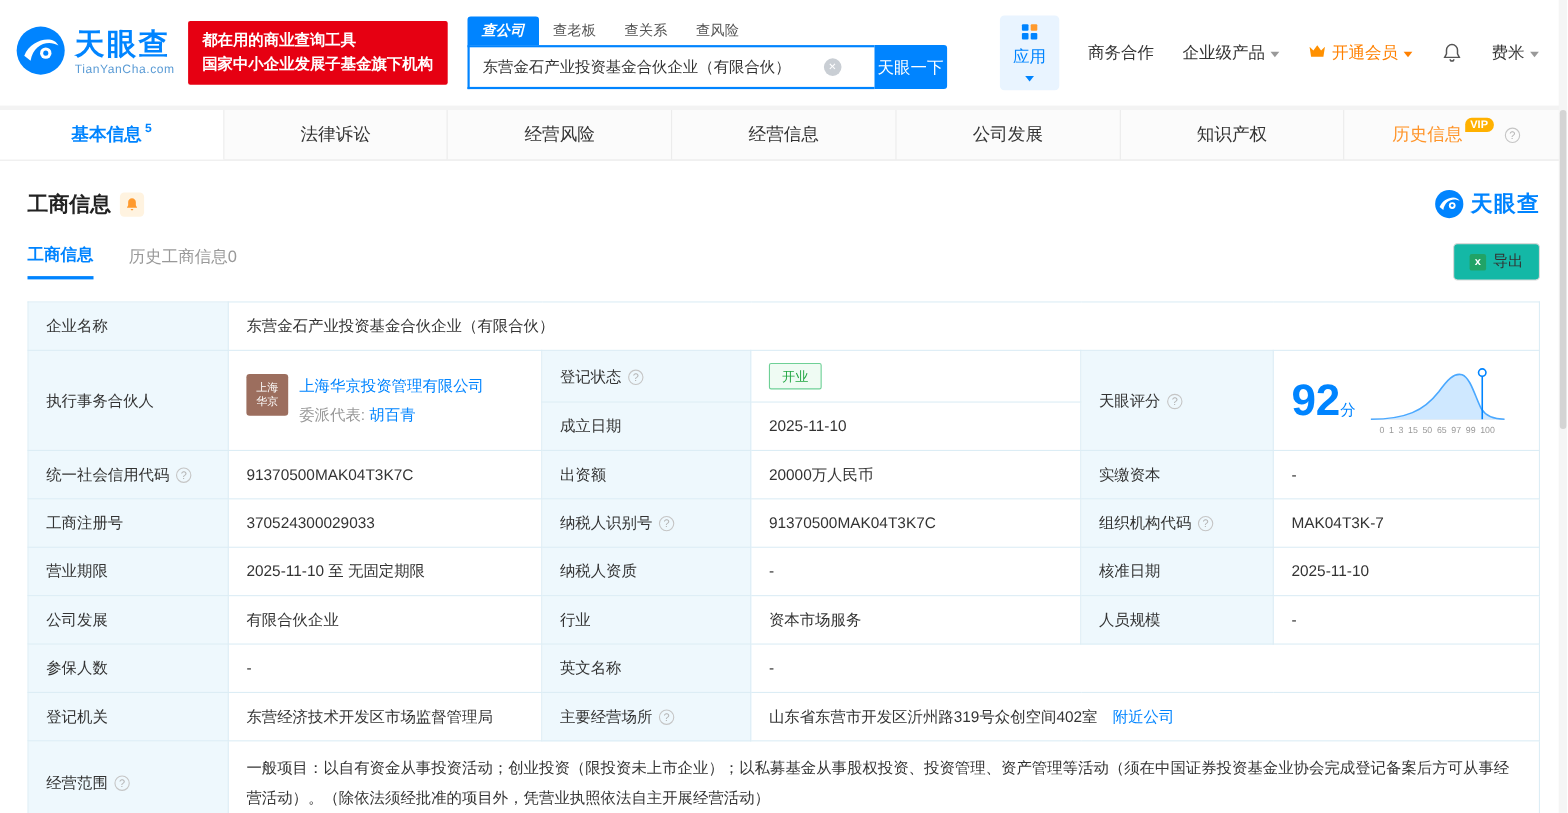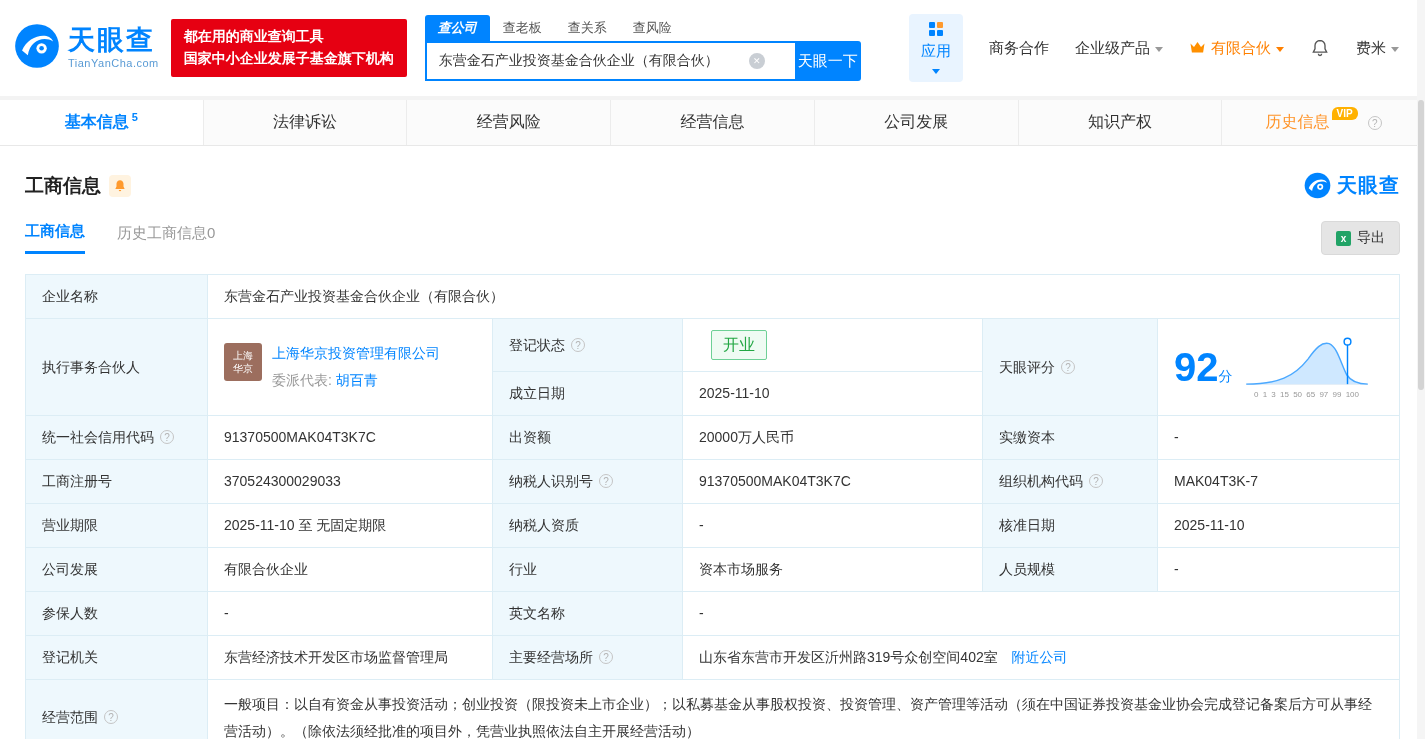--- a/index.html
+++ b/index.html
@@ -54,38 +54,38 @@
   main { padding:0 25px; }
   .section-head { display:flex; align-items:center; margin-top:26px; }
   .section-title { font-size:19px; font-weight:bold; color:#222; }
   .bell-badge { width:22px; height:22px; background:#fff3e0; border-radius:4px; display:flex; align-items:center; justify-content:center; margin-left:8px; }
   .watermark { margin-left:auto; display:flex; align-items:center; gap:6px; }
   .watermark .wm-text { font-size:20px; font-weight:bold; color:#0084ff; letter-spacing:1px; }
 
   .subtab-row { display:flex; align-items:center; margin-top:22px; border-bottom:1px solid transparent; }
   .subtab { font-size:15px; color:#999; margin-right:32px; padding-bottom:10px; cursor:pointer; }
   .subtab.active { color:#0084ff; font-weight:bold; border-bottom:3px solid #0084ff; }
-  .export-btn { margin-left:auto; display:flex; align-items:center; gap:6px; border:1px solid #d9d9d9; border-radius:4px; padding:7px 14px; font-size:14px; color:#333; cursor:pointer; background:#e5e5e5; }
+  .export-btn { margin-left:auto; display:flex; align-items:center; gap:6px; border:1px solid #d9d9d9; border-radius:4px; padding:7px 14px; font-size:14px; color:#333; cursor:pointer; background:#14b8a6; }
   .excel-ic { width:15px; height:15px; background:#21a366; border-radius:2px; color:#fff; font-size:10px; font-weight:bold; line-height:15px; text-align:center; }
   .excel-ic::before { content:"x"; }
 
   
   table.info { width:100%; border-collapse:collapse; table-layout:fixed; margin-top:18px; }
   table.info td { border:1px solid #dcedf5; font-size:14px; padding:11px 16px; line-height:1.5; vertical-align:middle; word-break:break-all; }
   td.lbl { background:#eef8fd; color:#333; }
   .help { display:inline-block; width:14px; height:14px; border:1px solid #c5c5c5; border-radius:50%; color:#b3b3b3; font-size:10px; line-height:13px; text-align:center; margin-left:6px; vertical-align:1px; cursor:pointer; }
   .help::before { content:"?"; }
   a.lnk { color:#0084ff; text-decoration:none; cursor:pointer; }
   .gray { color:#999; }
 
   .partner-cell { display:flex; align-items:flex-start; gap:10px; }
   .avatar { width:38px; height:38px; background:#9c6e5e; border-radius:3px; color:#fff; font-size:10px; display:flex; flex-direction:column; align-items:center; justify-content:center; line-height:1.3; flex:none; }
   .partner-info .delegate { margin-top:6px; font-size:14px; }
 
-  .status-badge { display:inline-block; border:1px solid #6ed096; background:#effbf3; color:#23a744; font-size:16px; padding:2px 11px; border-radius:2px;margin-left:12px; }
+  .status-badge { display:inline-block; border:1px solid #6ed096; background:#effbf3; color:#23a744; font-size:12px; padding:2px 11px; border-radius:2px; }
 
   .score-cell { display:flex; align-items:center; gap:10px; }
   .score-num { font-size:40px; font-weight:bold; color:#0084ff; line-height:1; }
   .score-unit { font-size:14px; color:#0084ff; }
   .score-chart { display:flex; flex-direction:column; align-items:center; }
   .axis { font-size:8px; color:#999; letter-spacing:0px; word-spacing:2px; margin-top:1px; white-space:nowrap; }
 </style>
 </head>
 <body>
 
@@ -145,21 +145,21 @@
       <span class="menu-item">
         <span>企业级产品</span>
         <span class="caret gray"></span>
       </span>
       <span class="menu-item vip">
         <span>
           <svg width="17" height="14" viewBox="0 0 24 20">
               <path d="M2 5l5 5 5-7 5 7 5-5-2 13H4z" fill="#ff9000"></path>
             </svg>
         </span>
-        <span>有限合伙</span>
+        <span>开通会员</span>
         <span class="caret"></span>
       </span>
       <span class="bell-btn">
         <svg width="20" height="20" viewBox="0 0 24 24">
           <path d="M12 3c-3.3 0-6 2.7-6 6v4l-2 4h16l-2-4V9c0-3.3-2.7-6-6-6z" fill="none" stroke="#555" stroke-width="1.6"></path>
           <path d="M10 19a2 2 0 0 0 4 0" fill="none" stroke="#555" stroke-width="1.6"></path>
         </svg>
       </span>
       <span class="menu-item">
         <span>费米</span>

